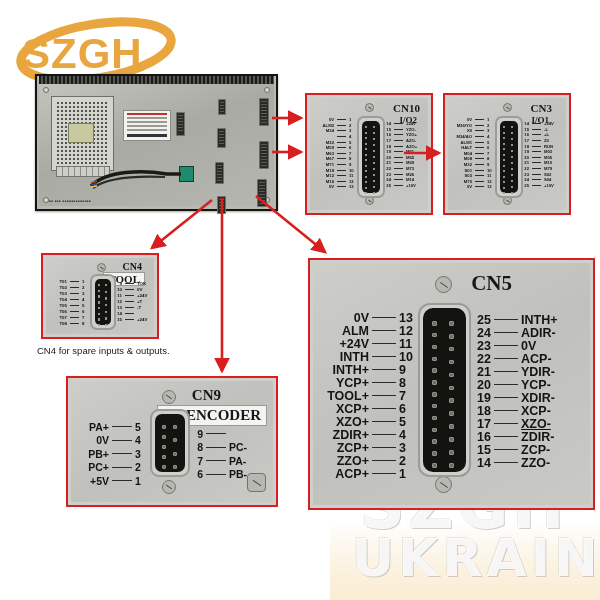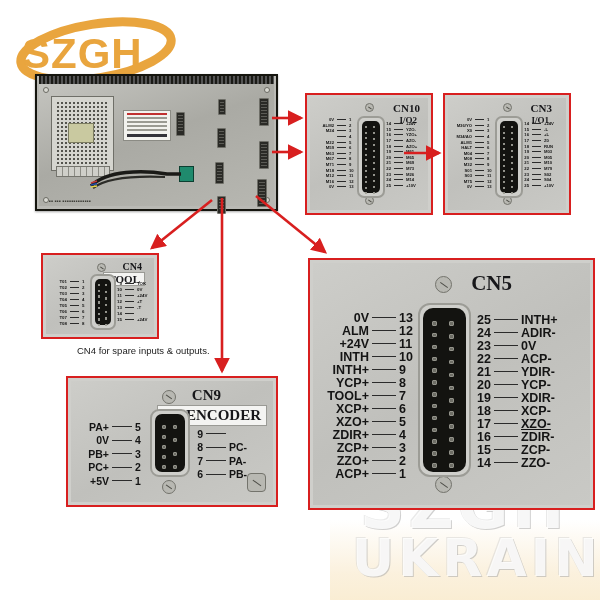--- a/index.html
+++ b/index.html
@@ -594,21 +594,21 @@
             <span class="lbl" style="flex: 1 1 auto; text-align: left;"></span>
           </div>
           <div class="prow" style="height: 6px; font-size: 4.4px; font-family: &quot;Liberation Sans&quot;, sans-serif; font-weight: bold; color: rgb(20, 20, 20);">
             <span class="num" style="flex: 0 0 8px; text-align: right;">15</span>
             <span class="dash" style="width: 9px; height: 1px; margin: 0px 3px;"></span>
             <span class="lbl" style="flex: 1 1 auto; text-align: left;">+24V</span>
           </div>
         </div>
     </div>
   </div>
-  <div class="caption" style="left:37px;top:345px;margin-left:40px;">CN4 for spare inputs &amp; outputs.</div>
+  <div class="caption" style="left:37px;top:345px;">CN4 for spare inputs &amp; outputs.</div>
 
   <div class="panel" style="left:66px;top:376px;width:212px;height:131px;">
     <div class="panel-inner">
       <div class="p-title" style="right:52px;top:6px;font-size:15px;">CN9</div>
       <div class="p-sub" style="right:6px;top:24px;font-size:15px;padding:1px 5px;">SP-ENCODER</div>
       <div class="screwhole" style="left:91px;top:9px;width:12px;height:12px;"></div>
       <div class="screwhole" style="left:91px;bottom:8px;width:12px;height:12px;"></div>
       <div class="conn" style="left:79px;top:28px;width:36px;height:64px;border-radius:9px;">
         <div class="conn-body" style="border-radius:7px;"></div>
         <div class="pinsgrid">

